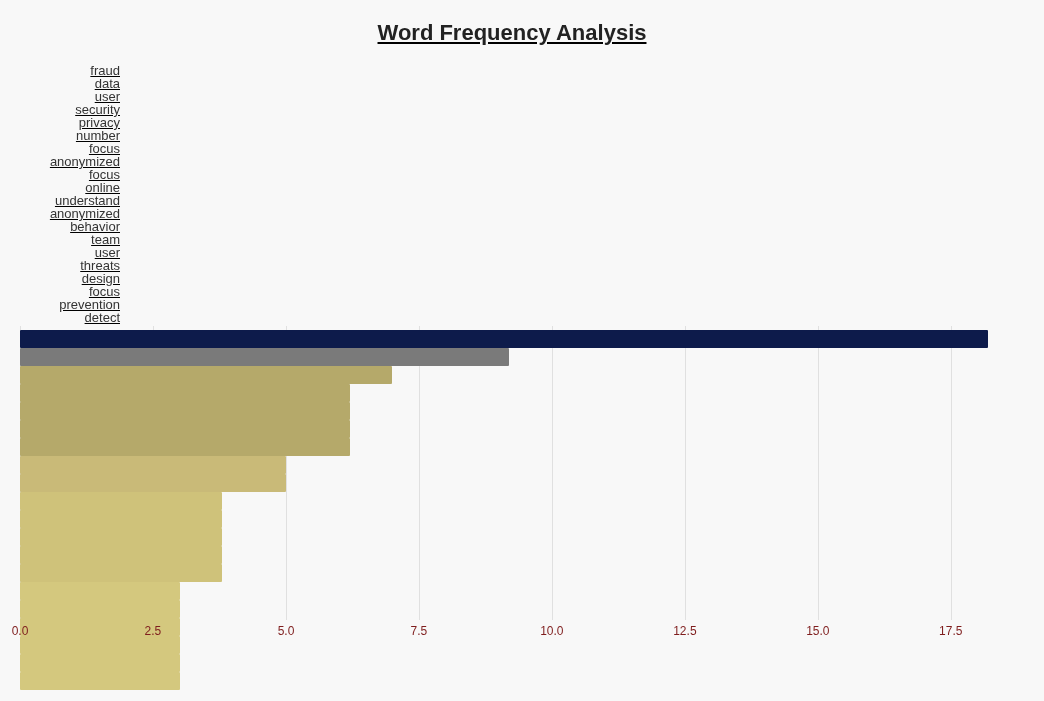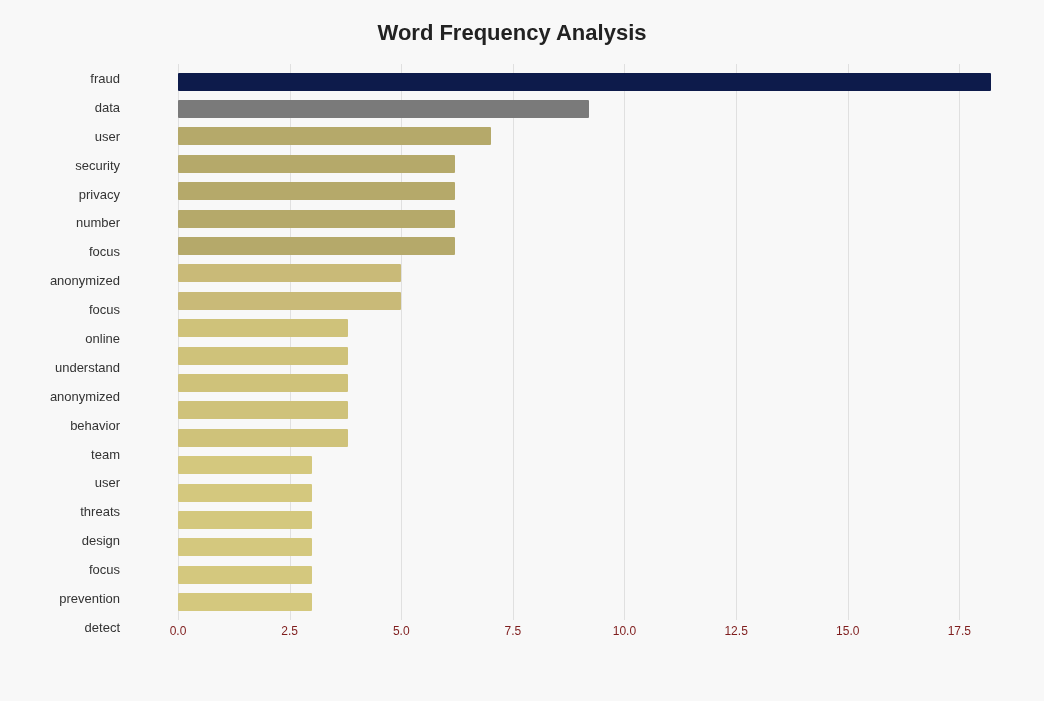--- a/index.html
+++ b/index.html
@@ -11,34 +11,34 @@
       display: flex;
       align-items: center;
       justify-content: center;
     }
     .chart-container {
       background: #f8f8f8;
       width: 1044px;
       height: 701px;
       padding: 20px 40px 80px 20px;
       position: relative;
+      text-decoration: underline;
     }
     .chart-title {
       text-align: center;
       font-size: 22px;
       font-weight: bold;
       color: #222;
       margin-bottom: 18px;
     }
     .chart-area {
       display: flex;
-      flex-direction: row;
+      flex-direction: column;
       width: 100%;
       height: 580px;
-      gap: 48px;
     }
     .y-labels {
       display: flex;
       flex-direction: column;
       justify-content: space-around;
       align-items: flex-end;
       padding-right: 10px;
       flex-shrink: 0;
       width: 110px;
       padding-bottom: 2px;

